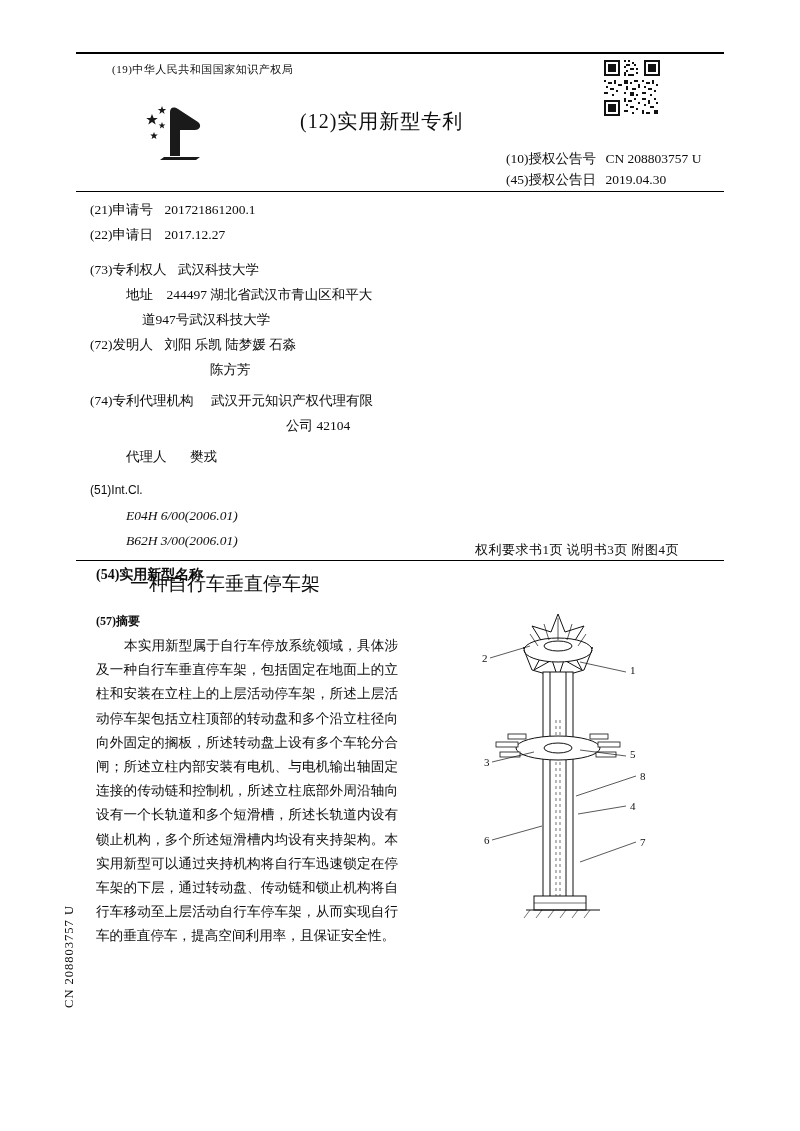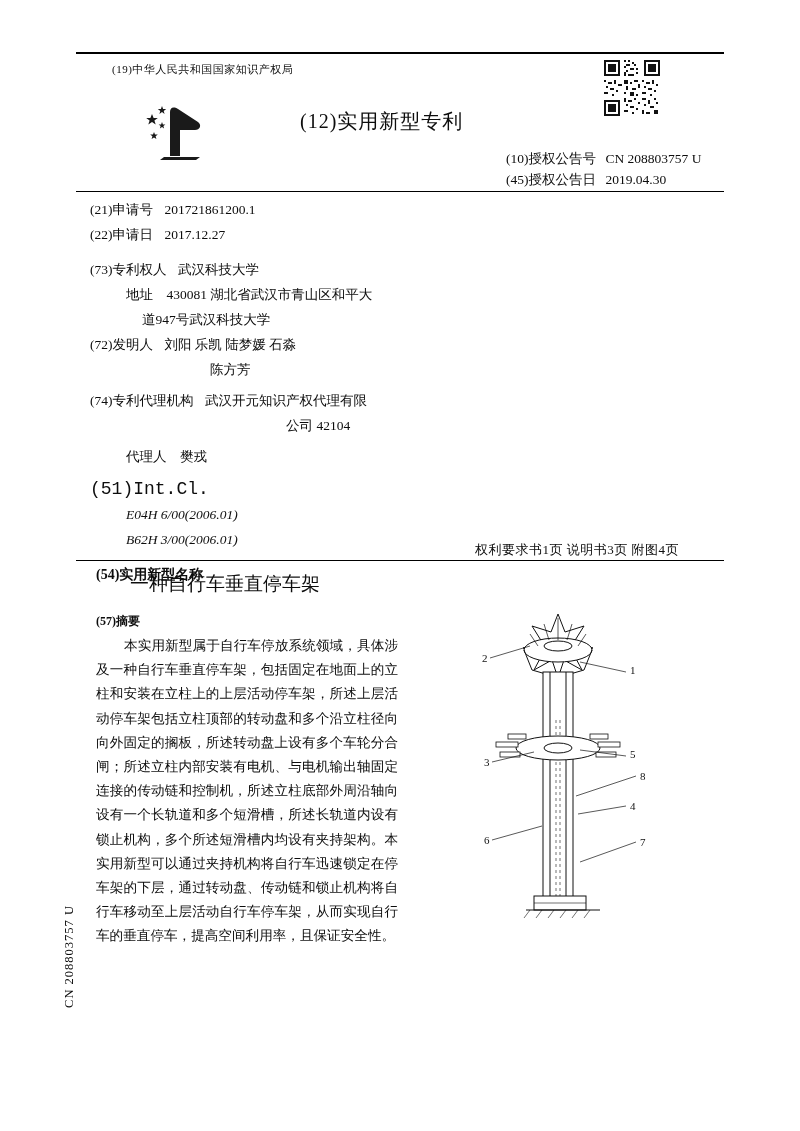--- a/index.html
+++ b/index.html
@@ -181,55 +181,55 @@
 
     <div style="height:10px"></div>
 
     <div class="row">
       <span class="code">(73)专利权人</span>
       <span style="margin-left:8px">武汉科技大学</span>
     </div>
 
     <div class="row sub">
       <span>地址</span>
-      <span style="margin-left:10px">430081  湖北省武汉市青山区和平大</span>
+      <span style="margin-left:10px">244497  湖北省武汉市青山区和平大</span>
     </div>
     <div class="row sub3">
       <span>道947号武汉科技大学</span>
     </div>
 
     <div class="row">
       <span class="code">(72)发明人</span>
       <span style="margin-left:8px">刘阳   乐凯   陆梦媛   石淼</span>
     </div>
     <div class="row" style="padding-left:120px">
       <span>陈方芳</span>
     </div>
 
     <div style="height:6px"></div>
 
     <div class="row">
       <span class="code">(74)专利代理机构</span>
-      <span style="margin-left:8px">武汉开元知识产权代理有限</span>
+      <span style="margin-left:14px">武汉开元知识产权代理有限</span>
     </div>
     <div class="row" style="padding-left:196px">
       <span>公司  42104</span>
     </div>
 
     <div style="height:6px"></div>
 
     <div class="row sub">
       <span>代理人</span>
-      <span style="margin-left:10px">樊戎</span>
+      <span style="margin-left:20px">樊戎</span>
     </div>
 
     <div style="height:8px"></div>
 
     <div class="row">
-      <span class="code" style="font-family:Liberation Mono, monospace;font-size:18px">(51)Int.Cl.</span>
+      <span class="code" style="font-family:Liberation Sans, sans-serif;font-size:12px">(51)Int.Cl.</span>
     </div>
     <div class="row intcl">
       <span>E04H 6/00(2006.01)</span>
     </div>
     <div class="row intcl">
       <span>B62H 3/00(2006.01)</span>
     </div>
   </div>
 
   <div class="counts">权利要求书1页    说明书3页    附图4页</div>

